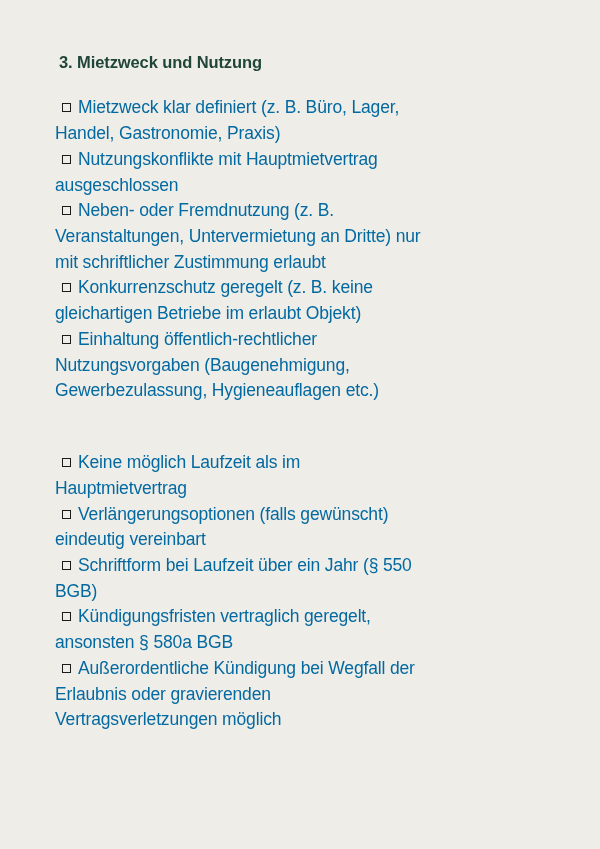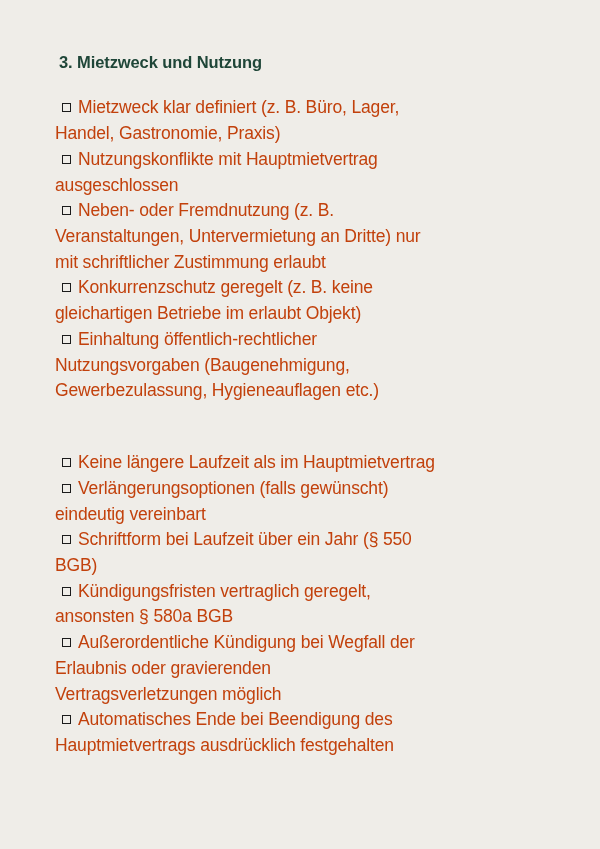--- a/index.html
+++ b/index.html
@@ -35,21 +35,21 @@
     line-height: 1.3;
   }
   .checklist {
     list-style: none;
     margin: 0;
     padding: 0;
   }
   .checklist li {
     font-size: 17.5px;
     line-height: 1.47;
-    color: #c2410c;
+    color: #0369a1;
     letter-spacing: -0.15px;
     margin: 0;
     padding: 0;
     text-indent: 7px;
     max-width: 482px;
   }
   .box {
     display: inline-block;
     width: 9px;
     height: 9px;
@@ -69,22 +69,21 @@
         <ul class="checklist">
           <li><span class="box"></span><span>Mietzweck klar definiert (z. B. Büro, Lager, Handel, Gastronomie, Praxis)</span></li>
           <li><span class="box"></span><span>Nutzungskonflikte mit Hauptmietvertrag ausgeschlossen</span></li>
           <li><span class="box"></span><span>Neben- oder Fremdnutzung (z. B. Veranstaltungen, Untervermietung an Dritte) nur mit schriftlicher Zustimmung erlaubt</span></li>
           <li><span class="box"></span><span>Konkurrenzschutz geregelt (z. B. keine gleichartigen Betriebe im erlaubt Objekt)</span></li>
           <li><span class="box"></span><span>Einhaltung öffentlich-rechtlicher Nutzungsvorgaben (Baugenehmigung, Gewerbezulassung, Hygieneauflagen etc.)</span></li>
         </ul>
       </section>
       <section class="section">
         <ul class="checklist">
-          <li><span class="box"></span><span>Keine längere Laufzeit als im Hauptmietvertrag</span></li>
+          <li><span class="box"></span><span>Keine möglich Laufzeit als im Hauptmietvertrag</span></li>
           <li><span class="box"></span><span>Verlängerungsoptionen (falls gewünscht) eindeutig vereinbart</span></li>
           <li><span class="box"></span><span>Schriftform bei Laufzeit über ein Jahr (§ 550 BGB)</span></li>
           <li><span class="box"></span><span>Kündigungsfristen vertraglich geregelt, ansonsten § 580a BGB</span></li>
           <li><span class="box"></span><span>Außerordentliche Kündigung bei Wegfall der Erlaubnis oder gravierenden Vertragsverletzungen möglich</span></li>
-          <li><span class="box"></span><span>Automatisches Ende bei Beendigung des Hauptmietvertrags ausdrücklich festgehalten</span></li>
         </ul>
       </section>
     </div>
 </div>
 
 </body></html>

